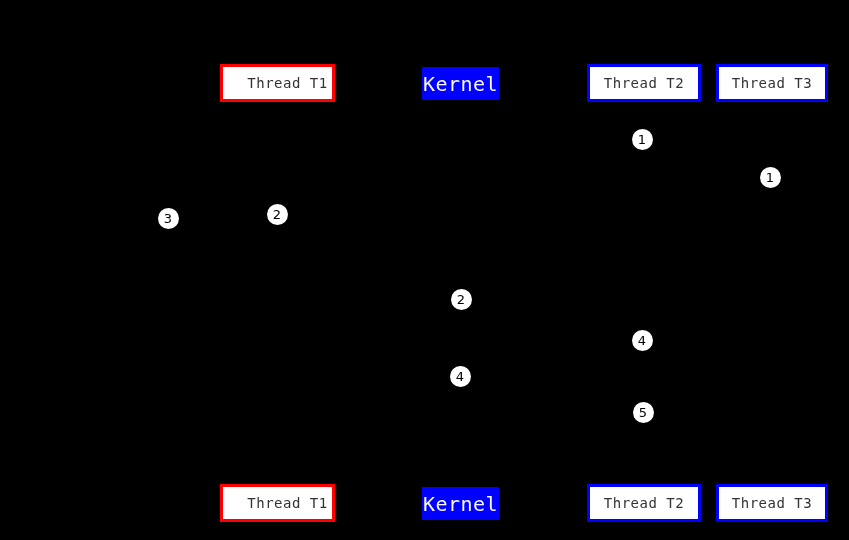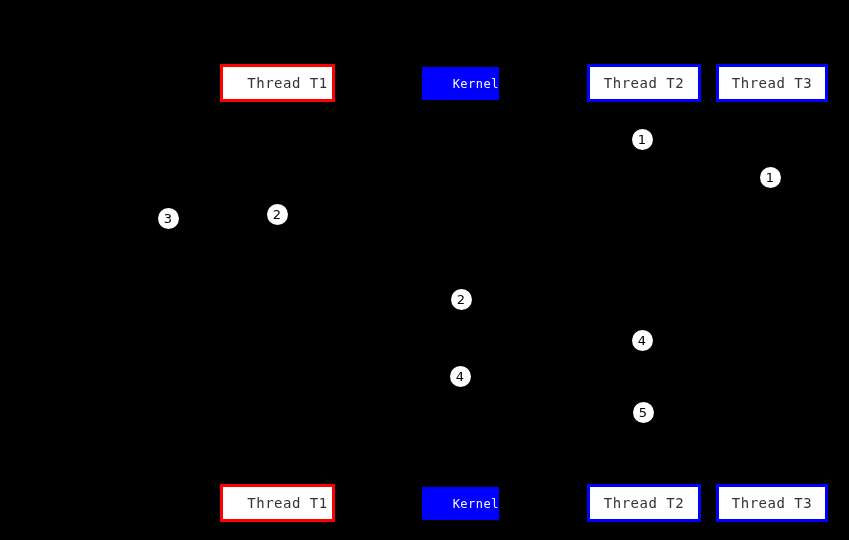--- a/index.html
+++ b/index.html
@@ -44,23 +44,22 @@
   .actor-blue{
     background:var(--actor-fill);
     color:var(--actor-text);
     border:3px solid var(--thread-border);
     text-align:center;
   }
   .actor-kernel{
     background:var(--kernel-fill);
     color:var(--kernel-text);
     border:none;
-    font-size:12px;
+    font-size:20px;
     letter-spacing:0.5px;
-    justify-content:flex-end;
   }
   
   .pos-t1-top{left:220px;top:64px;width:115px;height:38px;}
   .pos-kernel-top{left:422px;top:67px;width:77px;height:33px;}
   .pos-t2-top{left:587px;top:64px;width:114px;height:38px;}
   .pos-t3-top{left:716px;top:64px;width:112px;height:38px;}
   .pos-t1-bottom{left:220px;top:484px;width:115px;height:38px;}
   .pos-kernel-bottom{left:422px;top:487px;width:77px;height:33px;}
   .pos-t2-bottom{left:587px;top:484px;width:114px;height:38px;}
   .pos-t3-bottom{left:716px;top:484px;width:112px;height:38px;}

